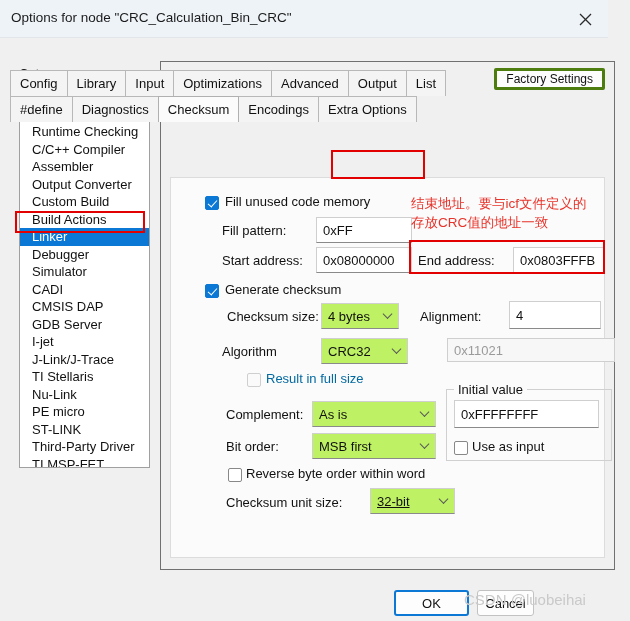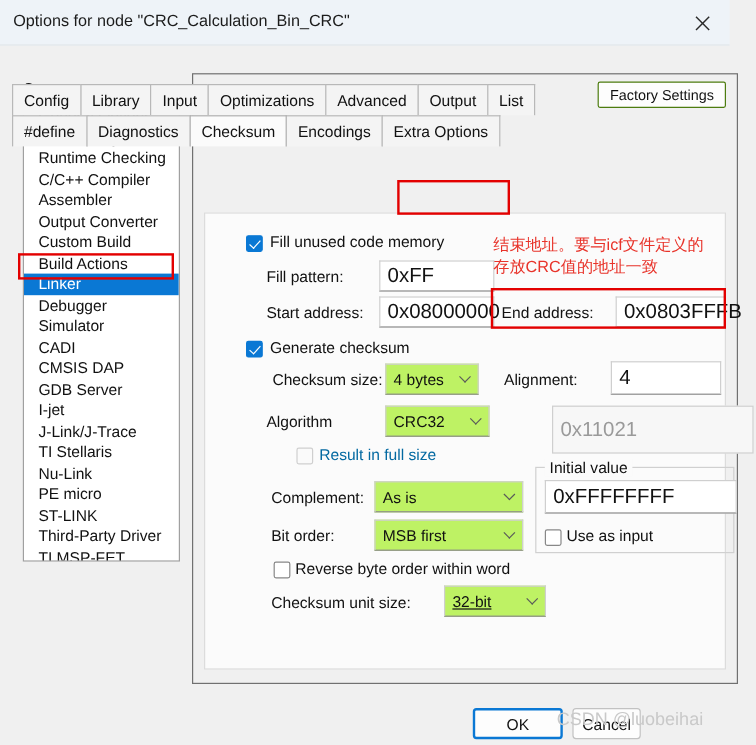--- a/index.html
+++ b/index.html
@@ -70,21 +70,21 @@
   .right-panel {
     position: absolute; left: 160px; top: 61px;
     width: 455px; height: 509px;
     background: #f0f0f0;
     border: 1px solid #707070;
   }
   .factory-btn {
     position: absolute; right: 9px; top: 6px;
     height: 22px; padding: 0 9px;
     background: #fdfdfd;
-    border: 1px solid #4d7c0f;
+    border: 3px solid #4d7c0f;
     border-radius: 2px;
     font-size: 12px; color: #111;
     display: flex; align-items: center; justify-content: center;
     cursor: default;
   }
 
   
   .tabstrip {
     position: absolute; left: 10px; top: 70px;
     width: 435px;
@@ -143,21 +143,21 @@
     border-width: 0 1.6px 1.6px 0;
     transform: rotate(42deg);
   }
   .cb.dim { border-color: #cfcfcf; background: #fafafa; }
 
   .txt {
     position: absolute;
     background: #ffffff;
     border: 1px solid #cfcfcf;
     border-bottom-color: #8a8a8a;
-    font-size: 17px; color: #111;
+    font-size: 13px; color: #111;
     padding: 0 6px;
     display: flex; align-items: center;
     cursor: text;
   }
   .txt.dim { background: #f7f7f7; color: #9a9a9a; border-bottom-color: #cfcfcf; }
 
   .sel {
     position: absolute;
     background: #bef264;
     border: 1px solid #cfcfcf;
@@ -317,21 +317,21 @@
   </div>
 
   <div class="f" style="left:420px; top:309px;">Alignment:</div>
   <div class="txt" style="left:509px; top:301px; width:92px; height:28px;">4</div>
 
   <div class="f" style="left:222px; top:344px;">Algorithm</div>
   <div class="sel" style="left:321px; top:338px; width:87px; height:26px;">
     <span>CRC32</span>
     <span class="chev"></span>
   </div>
-  <div class="txt dim" style="left:460px; top:338px; width:168px; height:40px;">0x11021</div>
+  <div class="txt dim" style="left:447px; top:338px; width:168px; height:24px;">0x11021</div>
 
   <div class="cb dim" style="left:247px; top:373px;"></div>
   <div class="f dim" style="left:266px; top:371px;">Result in full size</div>
 
   <div class="f" style="left:226px; top:407px;">Complement:</div>
   <div class="sel" style="left:312px; top:401px; width:124px; height:26px;">
     <span>As is</span>
     <span class="chev"></span>
   </div>
 
@@ -346,21 +346,21 @@
 
   <div class="f" style="left:226px; top:495px;">Checksum unit size:</div>
   <div class="sel" style="left:370px; top:488px; width:85px; height:26px;text-decoration:underline;">
     <span>32-bit</span>
     <span class="chev"></span>
   </div>
 
   <div class="groupbox" style="left:446px; top:389px; width:166px; height:72px;">
     <div class="groupbox-title">Initial value</div>
   </div>
-  <div class="txt" style="left:454px; top:400px; width:160px; height:28px;">0xFFFFFFFF</div>
+  <div class="txt" style="left:454px; top:400px; width:145px; height:28px;">0xFFFFFFFF</div>
   <div class="cb" style="left:454px; top:441px;"></div>
   <div class="f" style="left:472px; top:439px;">Use as input</div>
 
   <div class="btn primary" style="left:394px; top:590px; width:75px;">OK</div>
   <div class="btn" style="left:477px; top:590px; width:57px;">Cancel</div>
   <div class="watermark">CSDN @luobeihai</div>
 
 </div>
 
 </body></html>

